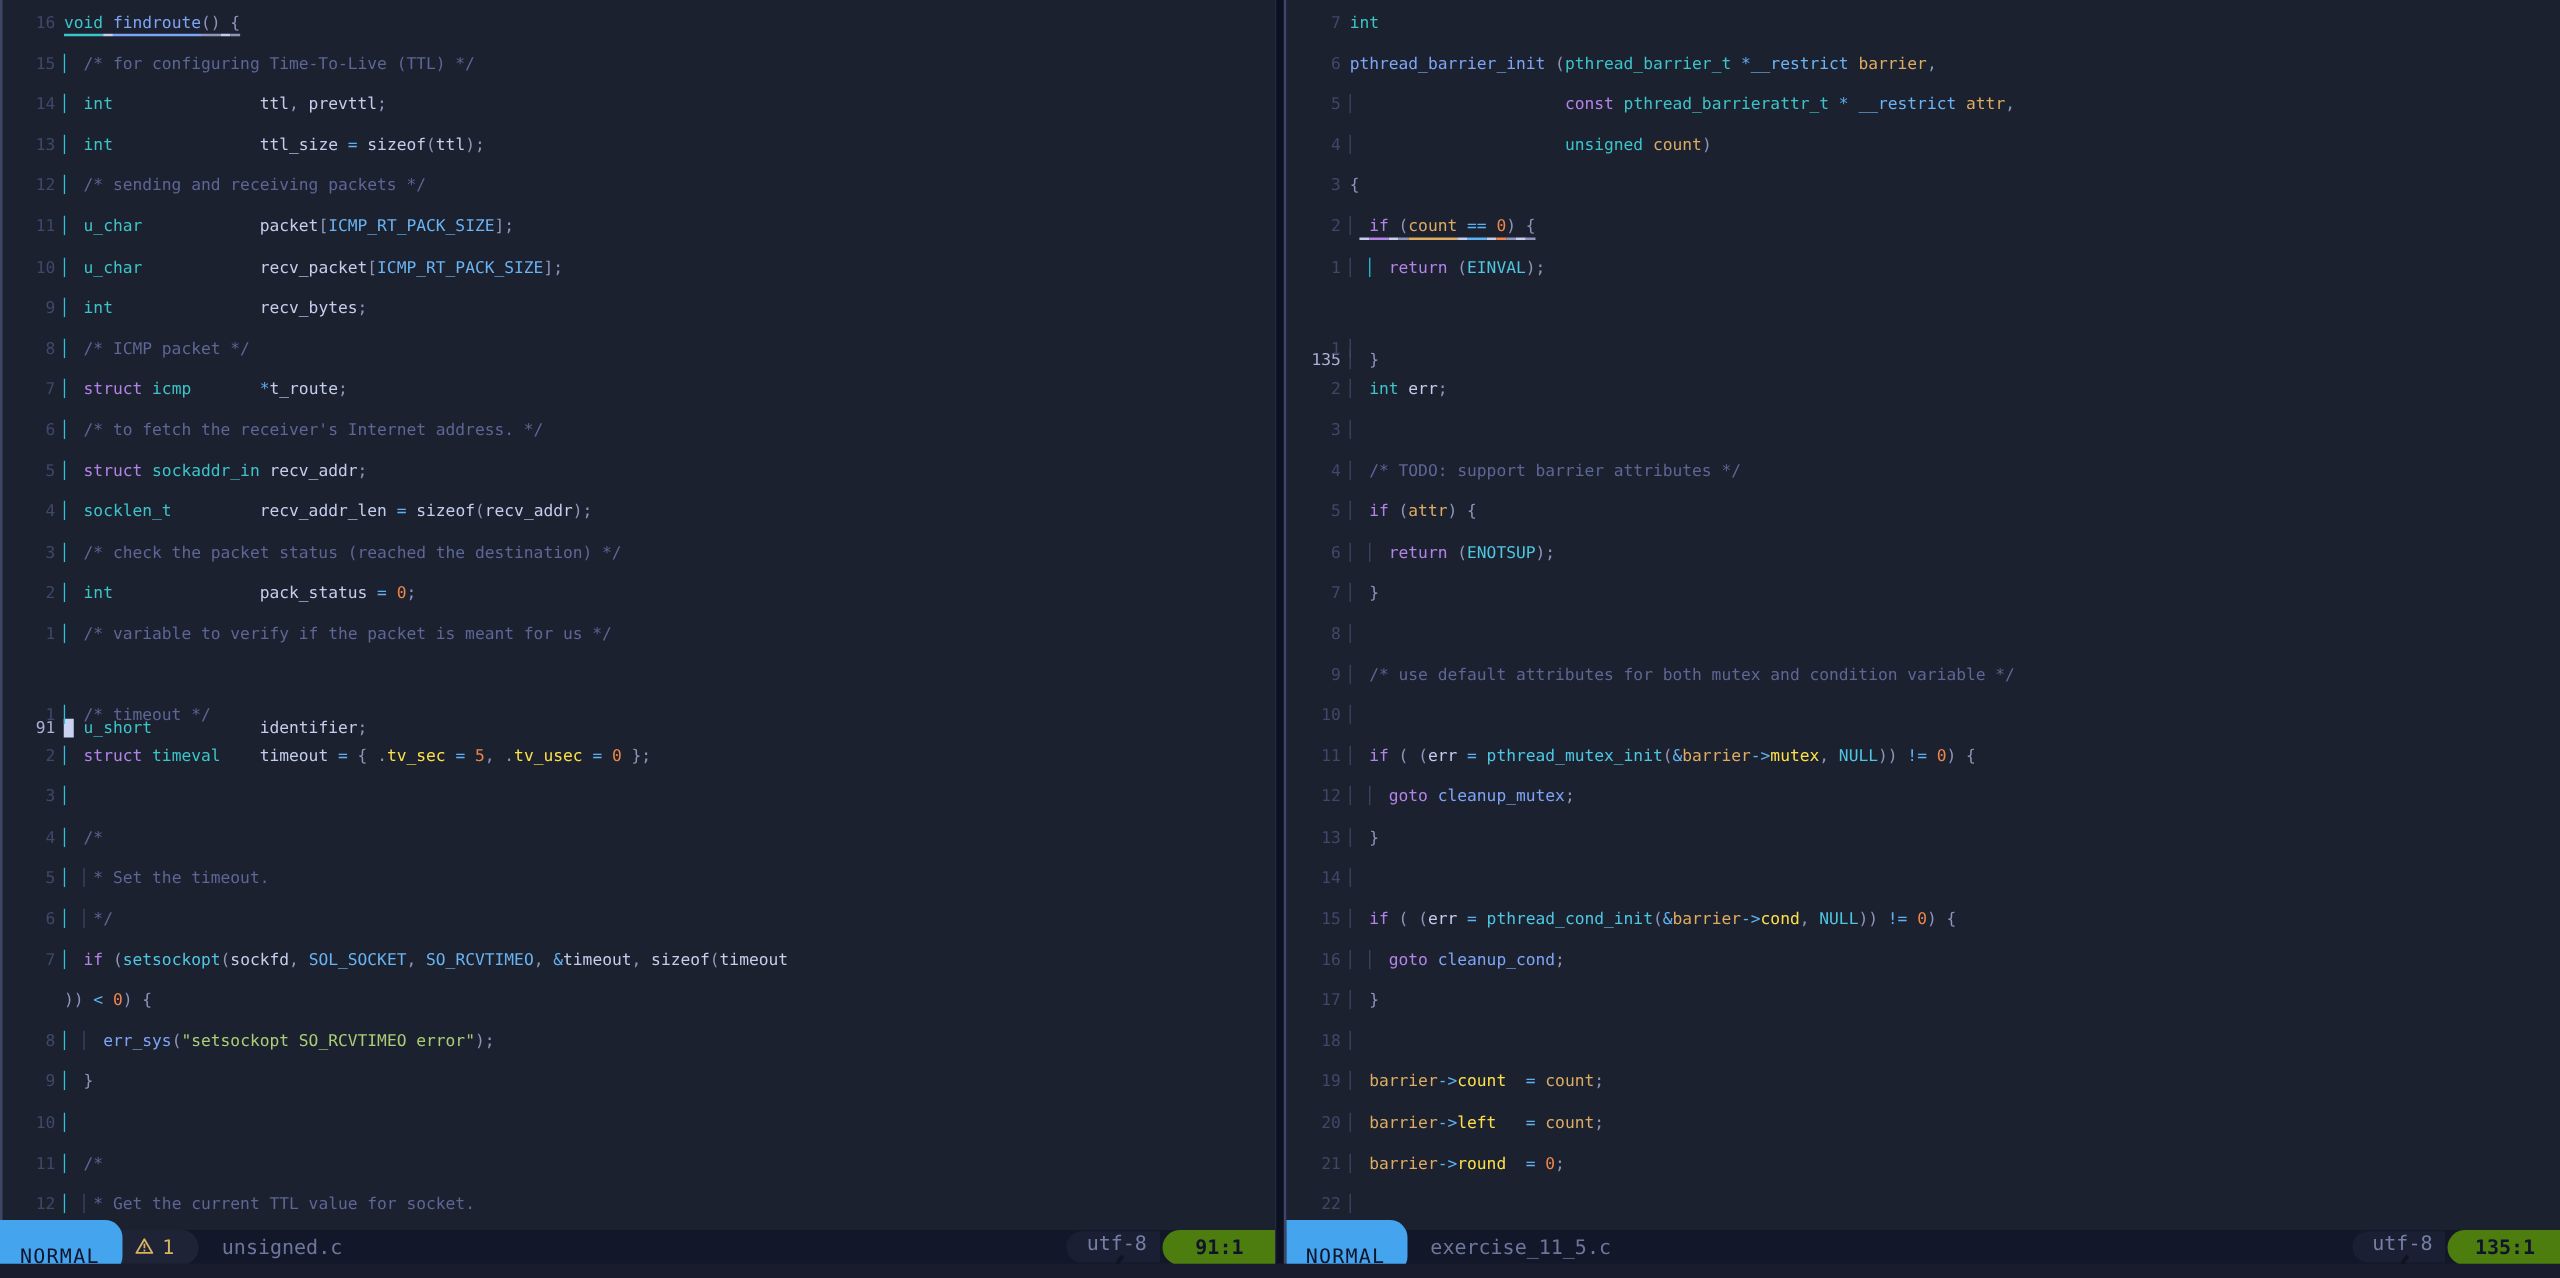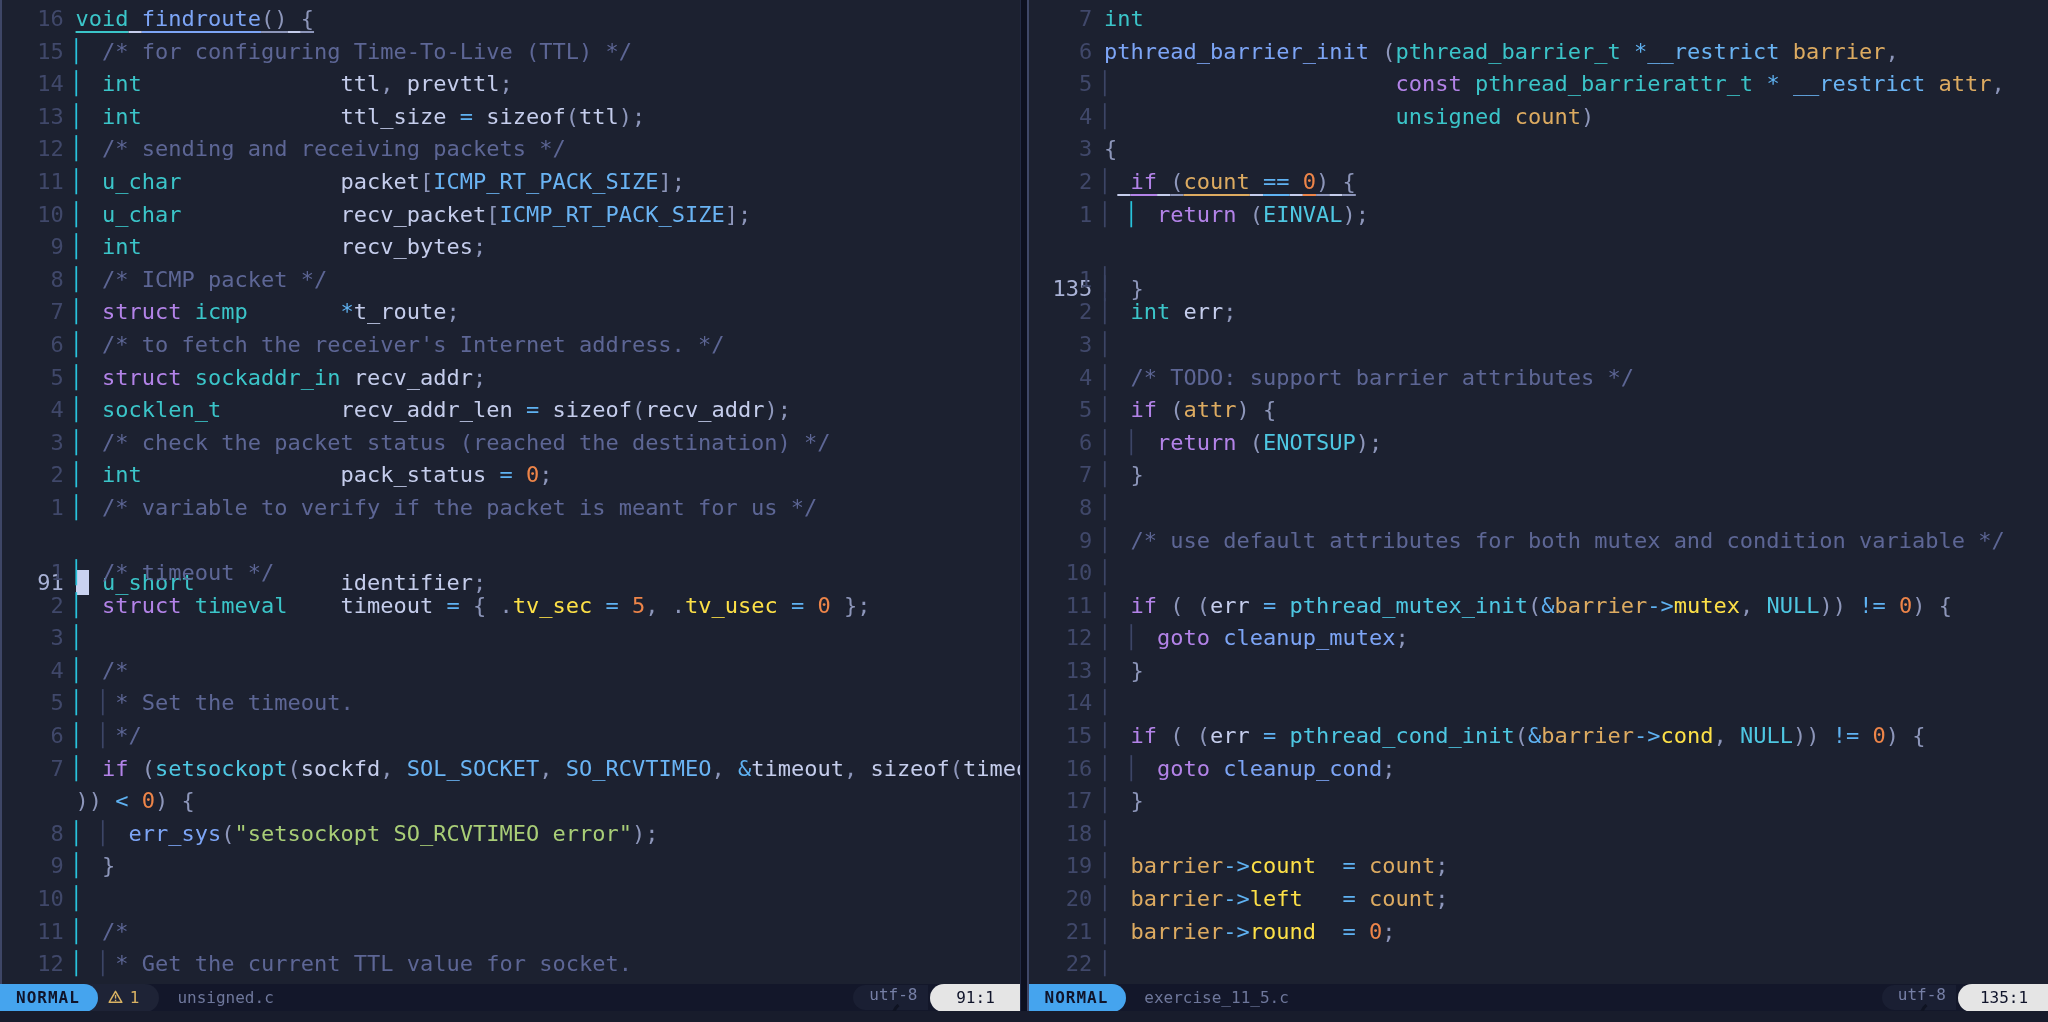--- a/index.html
+++ b/index.html
@@ -5,56 +5,56 @@
   html,body{margin:0;padding:0;}
   body{width:2048px;height:1022px;overflow:hidden;background:#1c2130;
        font-family:"DejaVu Sans Mono",monospace;}
   .screen{position:relative;width:2048px;height:1022px;display:flex;flex-direction:column;}
   .panes{display:flex;flex-direction:row;height:1011px;}
   .pane{flex:1 1 0;display:flex;flex-direction:column;min-width:0;overflow:hidden;position:relative;}
   .divider{width:6px;background:#0d1020;border-left:1px solid #232a44;border-right:2px solid #3f4768;}
   .edge-line{position:absolute;left:0;top:0;width:2px;height:984px;background:#3e4666;}
 
   
-  .code{height:984px;padding:3px 0 0 16px;font-size:22px;white-space:pre;overflow:hidden;}
+  .code{height:984px;padding:3px 0 0 16px;font-size:13px;white-space:pre;overflow:hidden;}
   .row{height:32.6px;line-height:32.6px;white-space:pre;}
   .ln{display:inline-block;width:3.6ch;margin-right:0.9ch;text-align:right;color:#40486a;}
   .cl .ln{color:#a9b2d6;margin-top:42px;}
   .lt{white-space:pre;}
 
   
   .kw{color:#b383e8}.ty{color:#3bc5c9}.fn{color:#7da5f6}.cy{color:#4ec7e2}
   .mac{color:#6ab4f4}.num{color:#ee8549}.par{color:#ddab61}.prop{color:#fde047}
   .str{color:#a9ce77}.cmt{color:#5d6695}.pun{color:#8d96ba}.op{color:#5fb2f2}
   .fg{color:#c5cdec}
   .g{color:#28c3dc}.gi{color:#3c4566}
   .cur{background:#c9d2f0;color:#1c2130;}
 
   
   .ctx .lt span{text-decoration:underline;text-decoration-thickness:2px;text-underline-offset:5px;}
   .ctx .lt span.g,.ctx .lt span.gi{text-decoration:none;}
 
   
   .statusline{height:27px;background:#13172a;display:flex;align-items:center;
               font-size:16px;color:#6e779b;white-space:nowrap;}
-  .mode-pill{background:#45a4ee;color:#10142a;font-weight:bold;letter-spacing:1px;
-             padding:1px 18px 2px 16px;border-radius:0 14px 14px 0;position:relative;z-index:2;height:25px;line-height:25px;}
+  .mode-pill{background:#45a4ee;color:#10142a;font-weight:normal;letter-spacing:1px;
+             padding:16px 18px 2px 16px;border-radius:0 14px 14px 0;position:relative;z-index:2;height:25px;line-height:25px;}
   .warn-seg{background:#1e2336;border-radius:0 14px 14px 0;padding:1px 20px 2px 26px;
             margin-left:-16px;display:inline-flex;align-items:center;gap:7px;height:25px;}
   .warn-count{color:#d9b263;}
   .fname{margin-left:18px;color:#6e779b;}
   .spacer{flex:1 1 auto;}
   .rcluster{display:inline-flex;align-items:center;background:#1a1f33;border-radius:16px 0 0 16px;
             padding:0 6px 0 16px;height:25px;flex-direction:column;}
   .enc{color:#767fa6;margin-right:4px;}
   .cres{display:inline-flex;align-items:center;margin:0 3px;}
   .ffic,.cic{display:inline-flex;align-items:center;margin:0 4px;}
   .ftl{color:#767fa6;margin:0 6px 0 4px;}
   .pct{color:#ece6d4;margin:0 10px 0 8px;}
-  .pos-pill{background:#e5e5e5;color:#10142a;font-weight:normal;padding:1px 18px 2px 20px;
+  .pos-pill{background:#4d7c0f;color:#10142a;font-weight:bold;padding:1px 18px 2px 20px;
             border-radius:15px 0 0 15px;margin-left:2px;height:25px;line-height:25px;min-width:52px;text-align:center;}
   .cmdline-strip{height:11px;background:#181c2c;}
 </style>
 </head>
 <body>
 
 <div class="screen">
   <div class="panes">
 
     <div class="pane">

